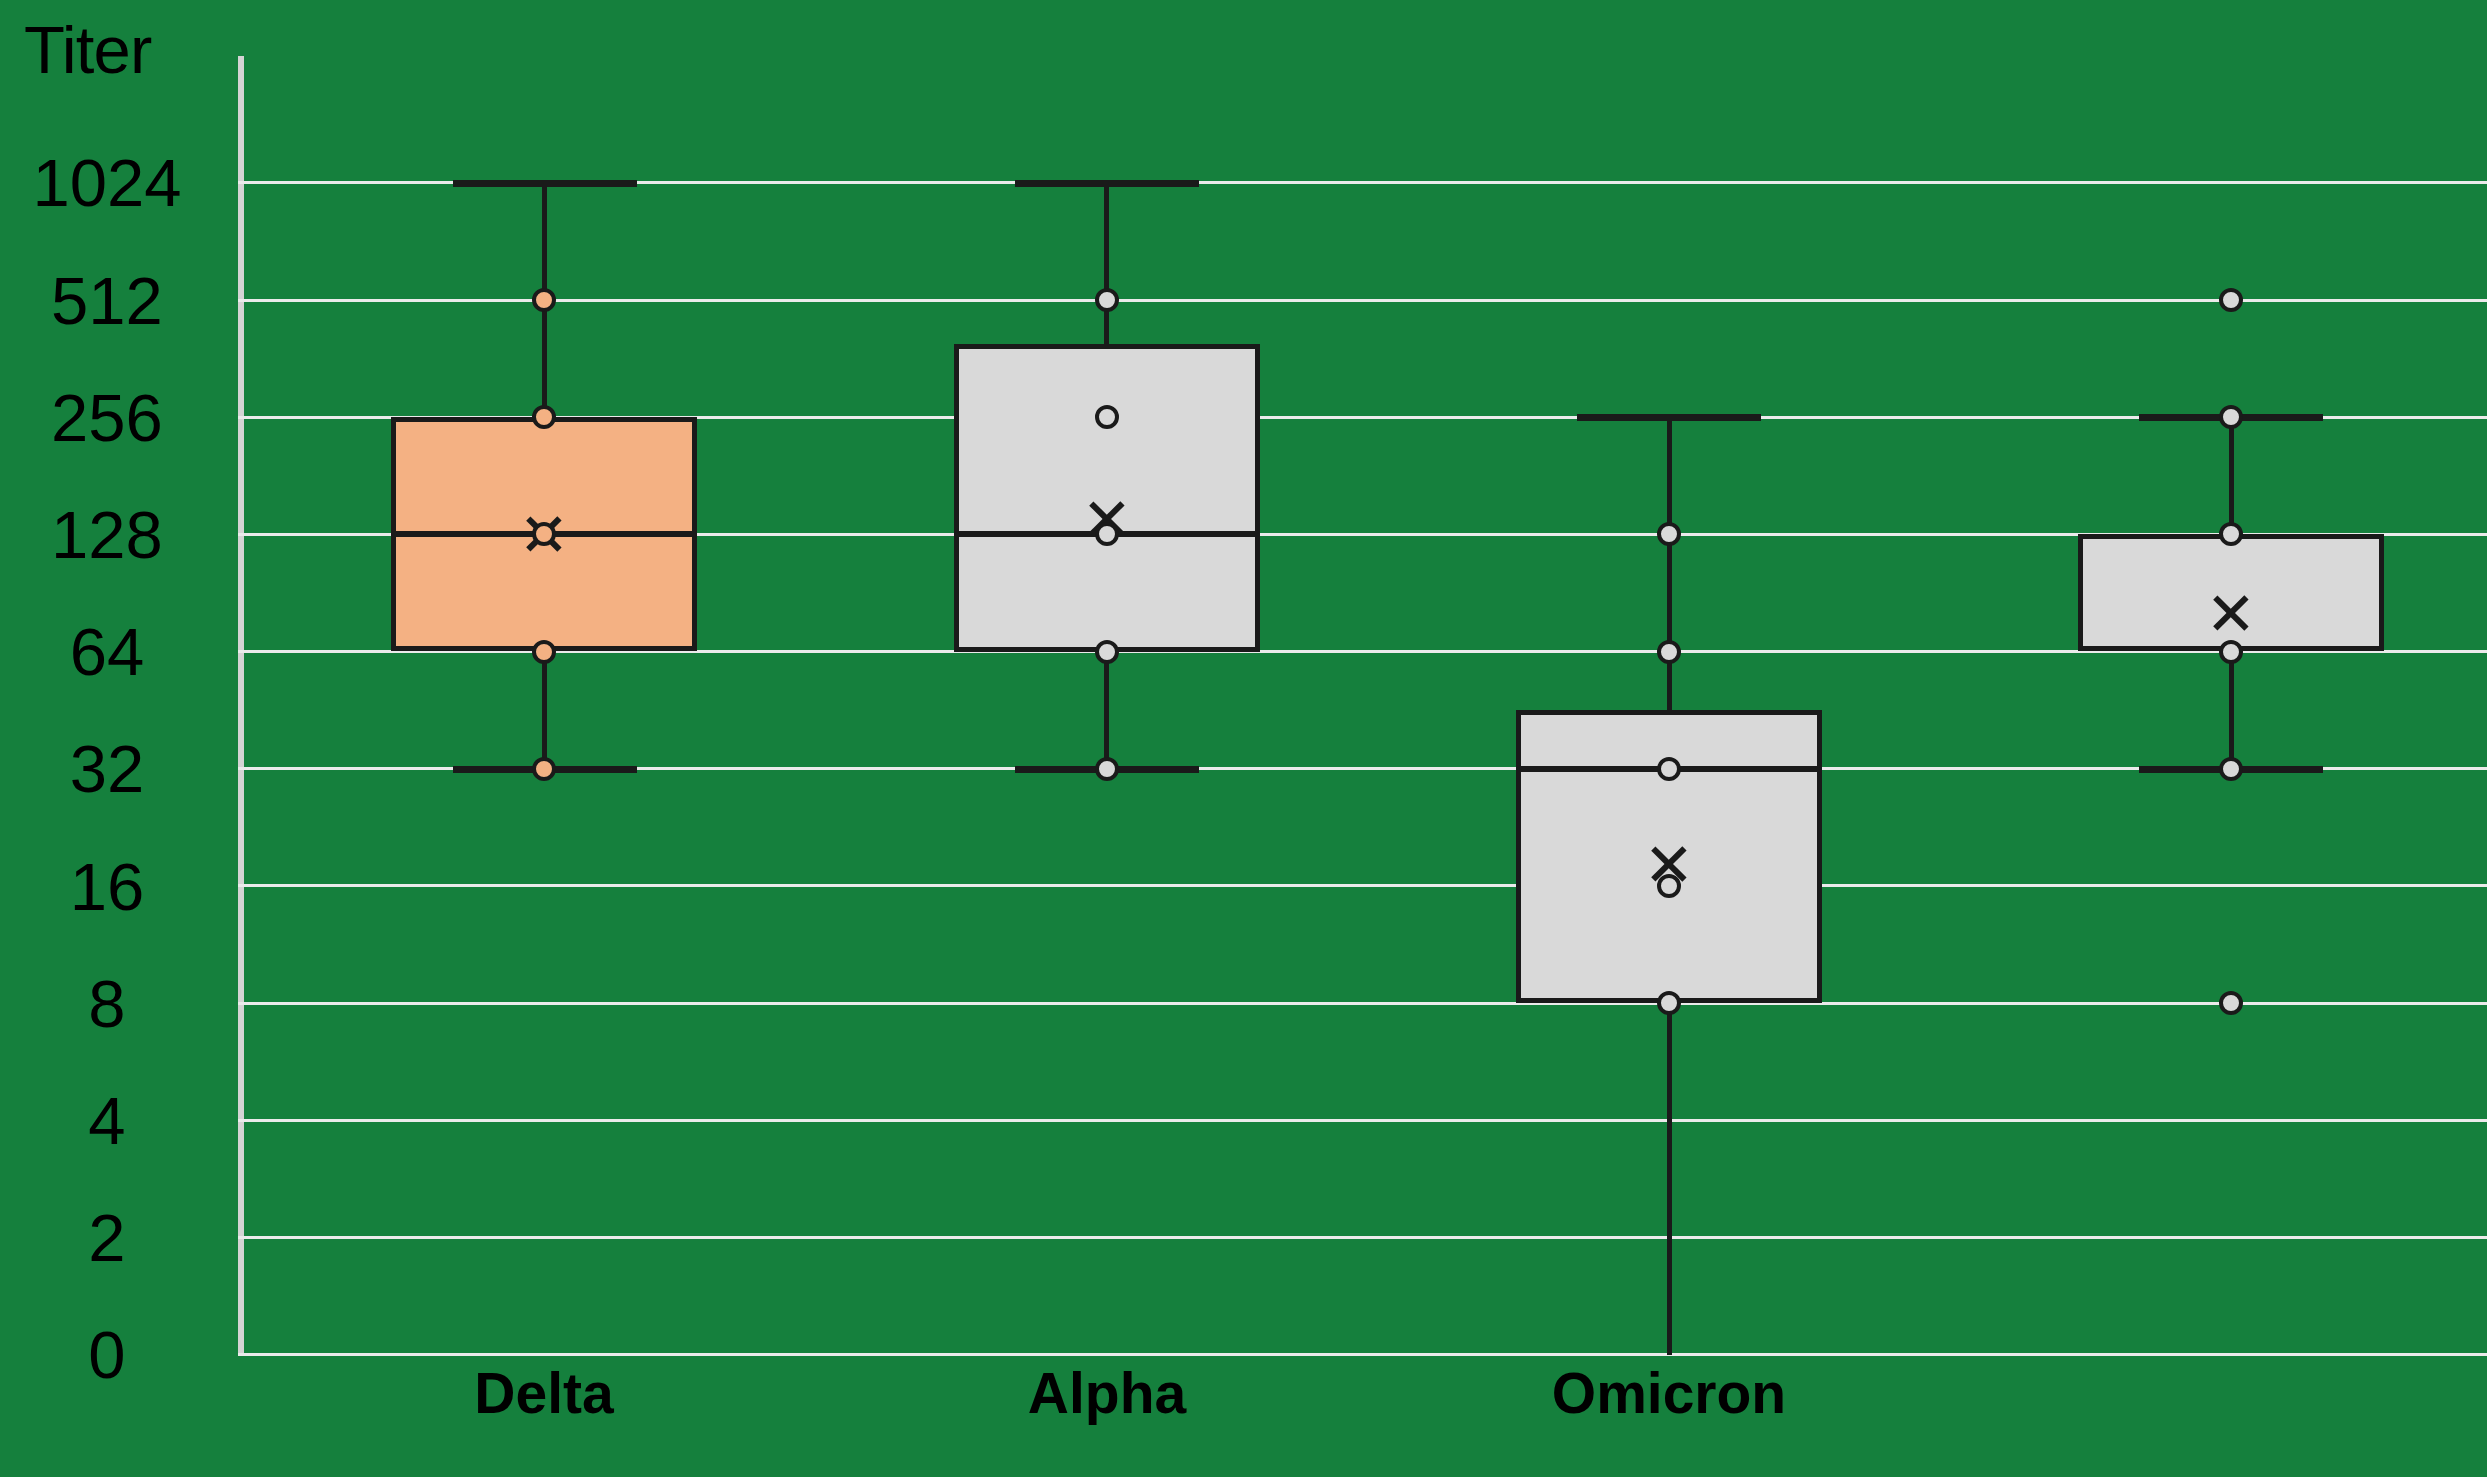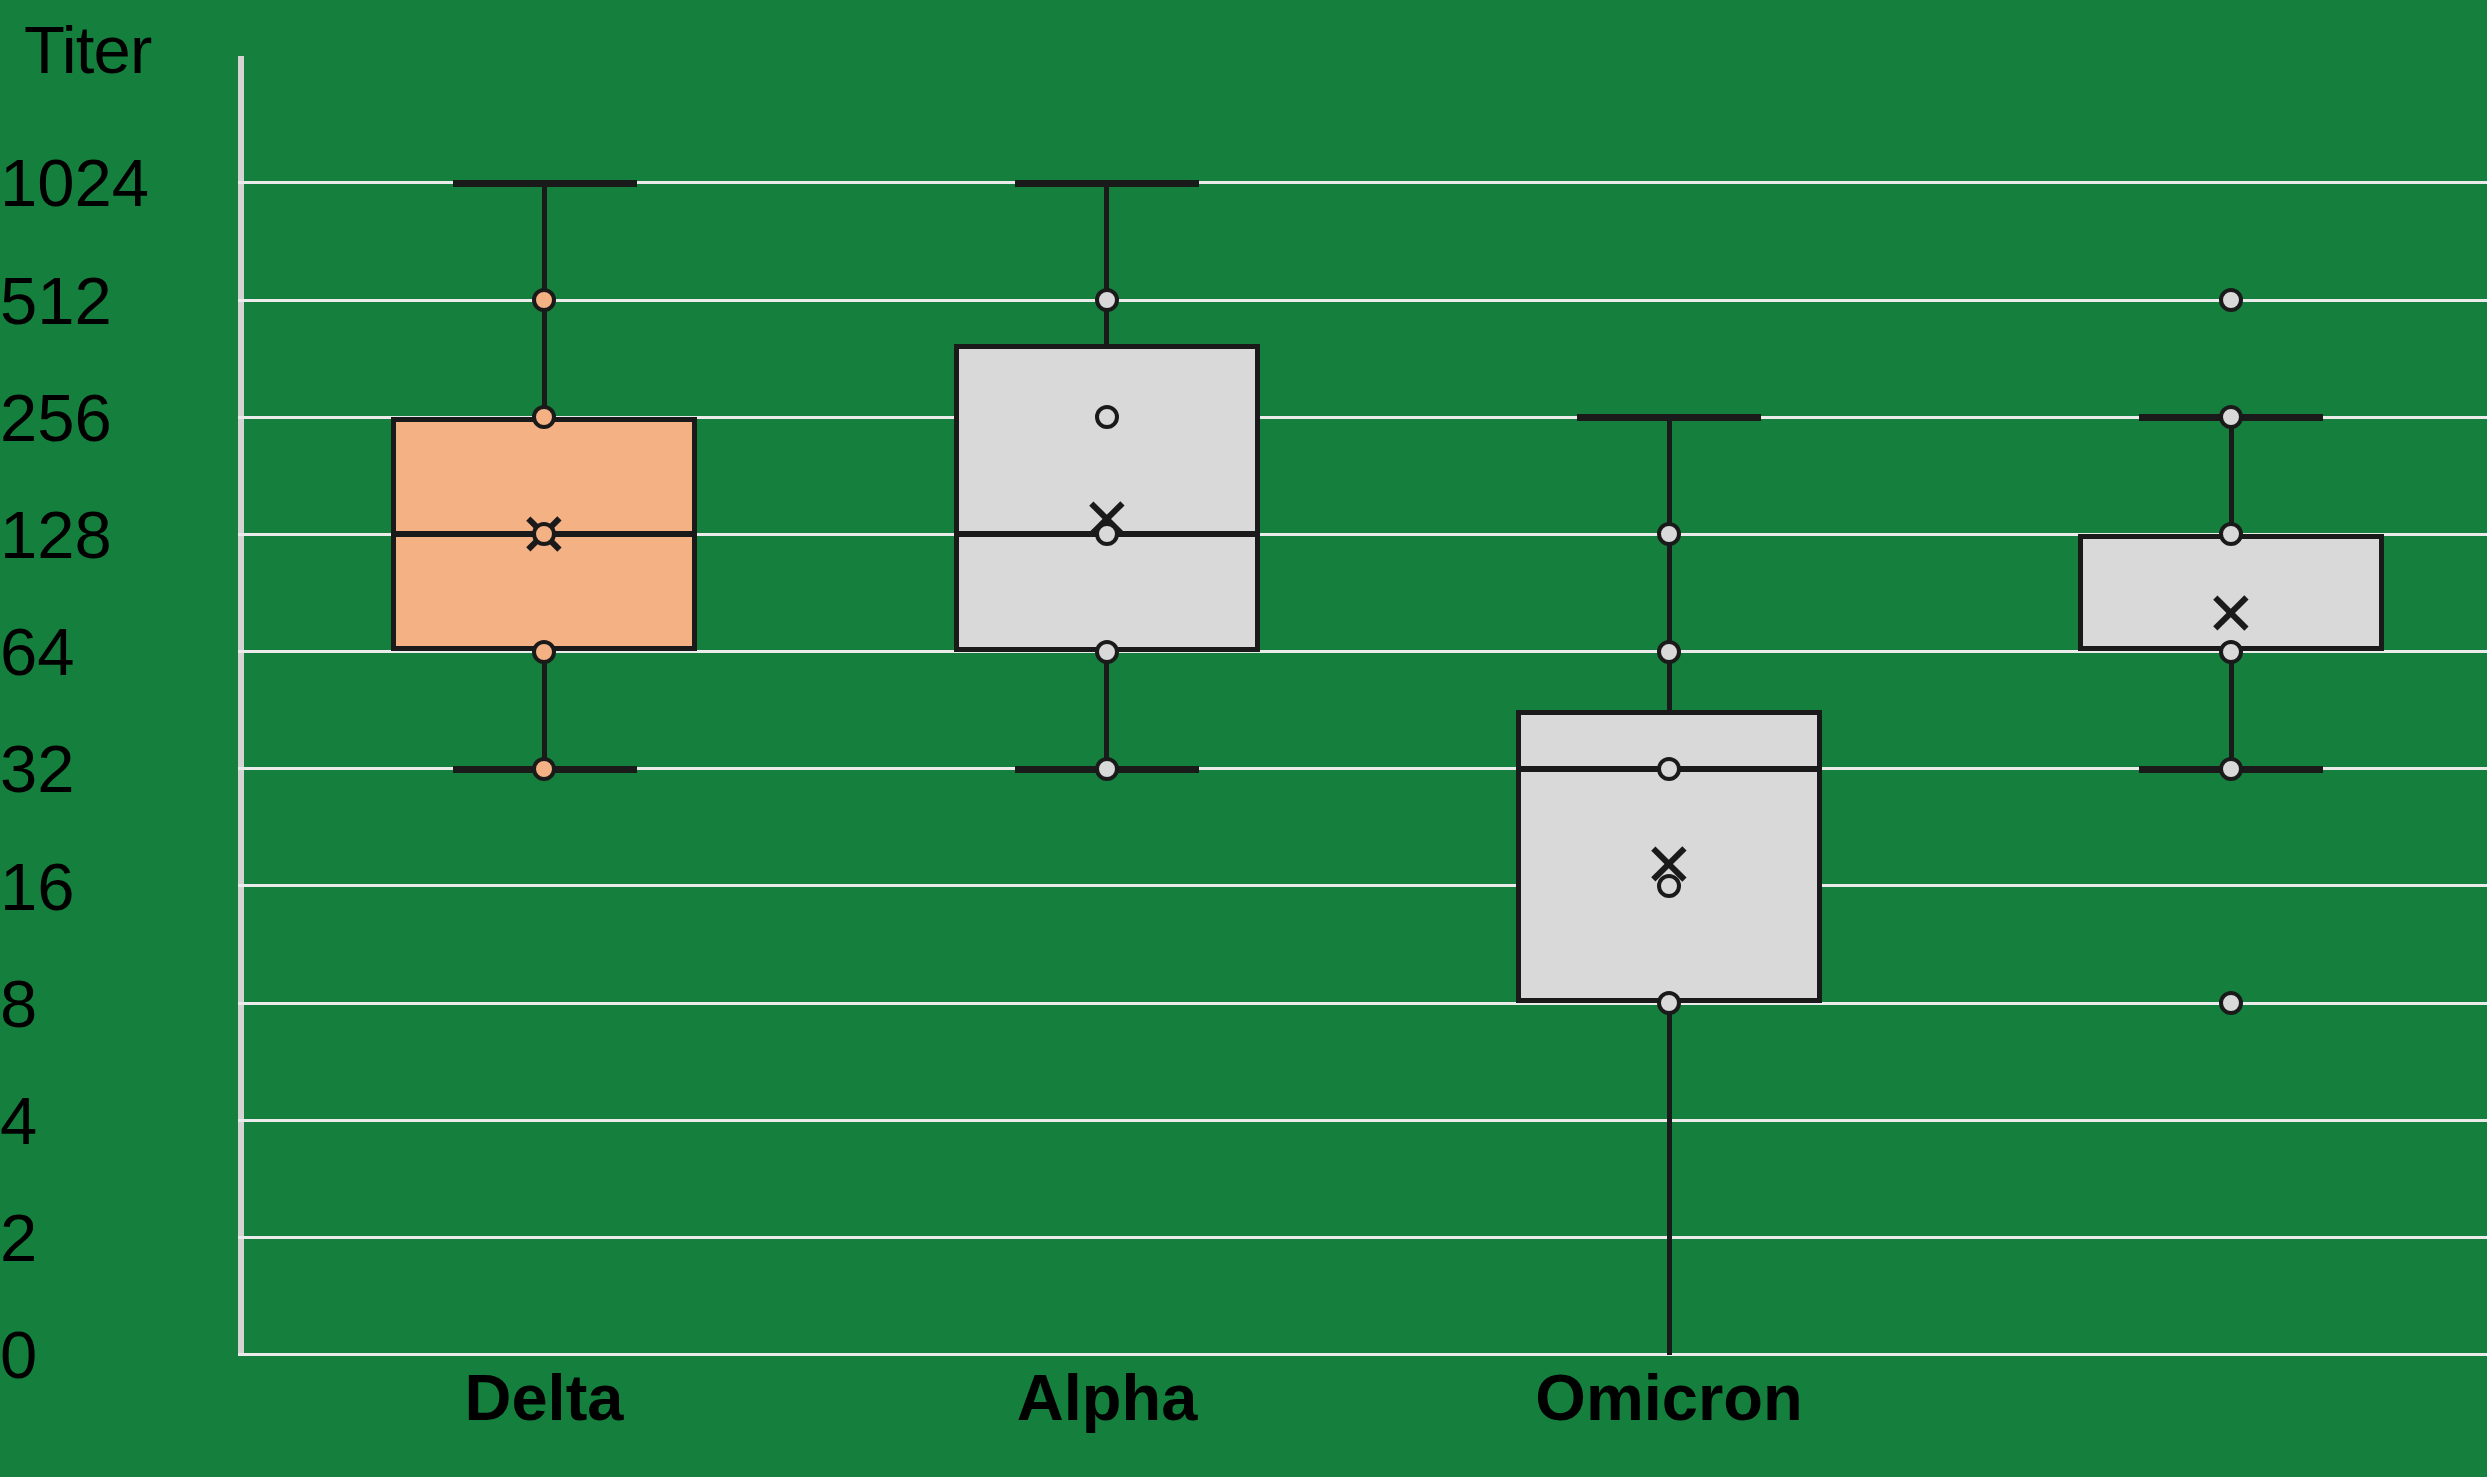--- a/index.html
+++ b/index.html
@@ -3,21 +3,21 @@
 <meta charset="utf-8">
 <style>
   html,body{margin:0;padding:0;background:#ffffff;}
   body{font-family:"Liberation Sans",sans-serif;}
   #page{position:relative;width:2487px;height:1477px;background:#15803d;overflow:hidden;}
 
   
   #axis-title{position:absolute;left:24px;top:16px;font-size:67px;color:#000;line-height:1;letter-spacing:-0.8px;}
 
   
-  .ytick{position:absolute;right:0;width:100%;text-align:left;font-size:67px;color:#000;line-height:1;transform:translateY(-50%);}
+  .ytick{position:absolute;right:0;width:100%;text-align:center;font-size:67px;color:#000;line-height:1;transform:translateY(-50%);}
   #ytick-col{position:absolute;left:0;top:0;width:214px;height:1477px;}
 
   
   #plot{position:absolute;left:238px;top:56px;width:2249px;height:1299px;}
   .gridline{position:absolute;left:0;width:2249px;height:3.2px;background:#ebebeb;}
   #yaxis-line{position:absolute;left:0;top:0;width:5.6px;height:1299px;background:#d4d4d4;}
   #yaxis-tail{position:absolute;left:0;top:0;width:5.6px;height:79px;background:#c8c8c8;}
 
   
   .series{position:absolute;top:0;height:1299px;}
@@ -26,21 +26,21 @@
   .whisker-line{position:absolute;width:4.8px;background:#1a1a1a;}
   .whisker-cap{position:absolute;height:7.1px;background:#1a1a1a;}
   .mean-x{position:absolute;width:44px;height:44px;transform:translate(-50%,-50%);}
   .mean-x::before,.mean-x::after{content:"";position:absolute;left:50%;top:0;width:6.3px;height:44px;background:#1a1a1a;}
   .mean-x::before{transform:translateX(-50%) rotate(45deg);}
   .mean-x::after{transform:translateX(-50%) rotate(-45deg);}
   .pt{position:absolute;width:24px;height:24px;border-radius:50%;box-sizing:border-box;border:4.8px solid #1a1a1a;transform:translate(-50%,-50%);}
 
   
   #xlabels{position:absolute;left:238px;top:1365px;width:2249px;height:95px;}
-  .xlabel{position:absolute;top:0;font-size:65px;font-weight:bold;color:#000;transform:translateX(-50%);white-space:nowrap;line-height:1;}
+  .xlabel{position:absolute;top:0;font-size:57px;font-weight:bold;color:#000;transform:translateX(-50%);white-space:nowrap;line-height:1;}
 </style>
 </head>
 <body>
 
 <div id="page">
 
   <div id="axis-title">Titer</div>
 
   <div id="ytick-col">
       <div class="ytick" style="top: 182px;">1024</div>

